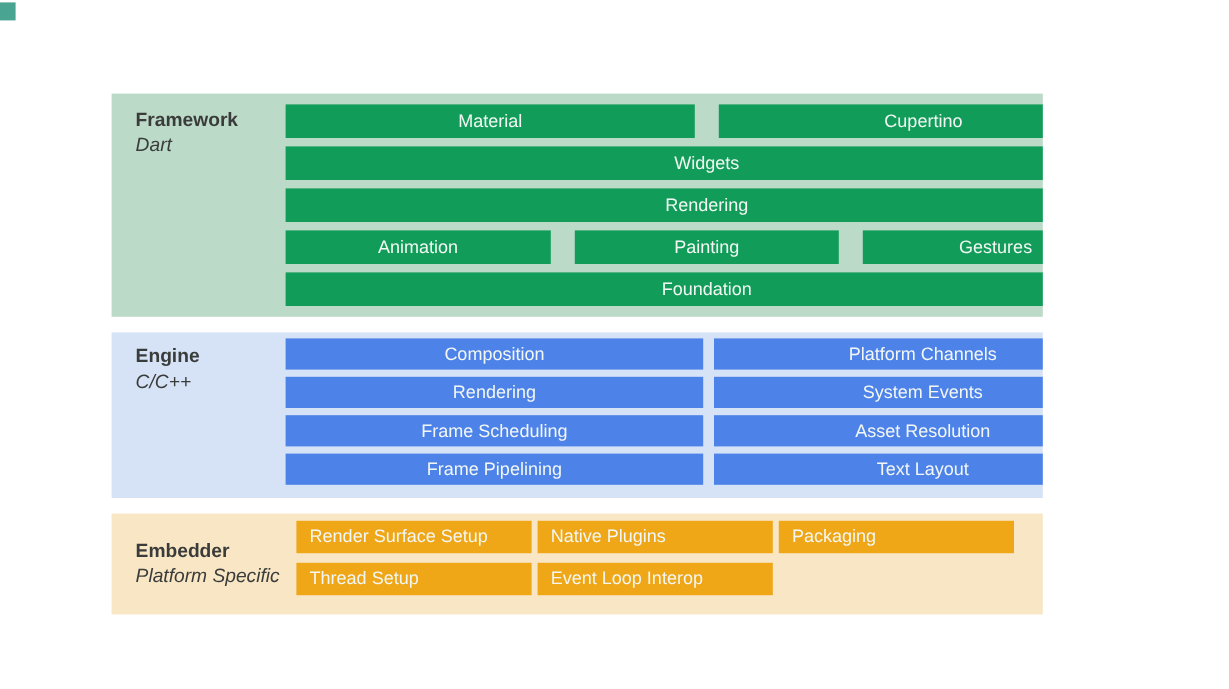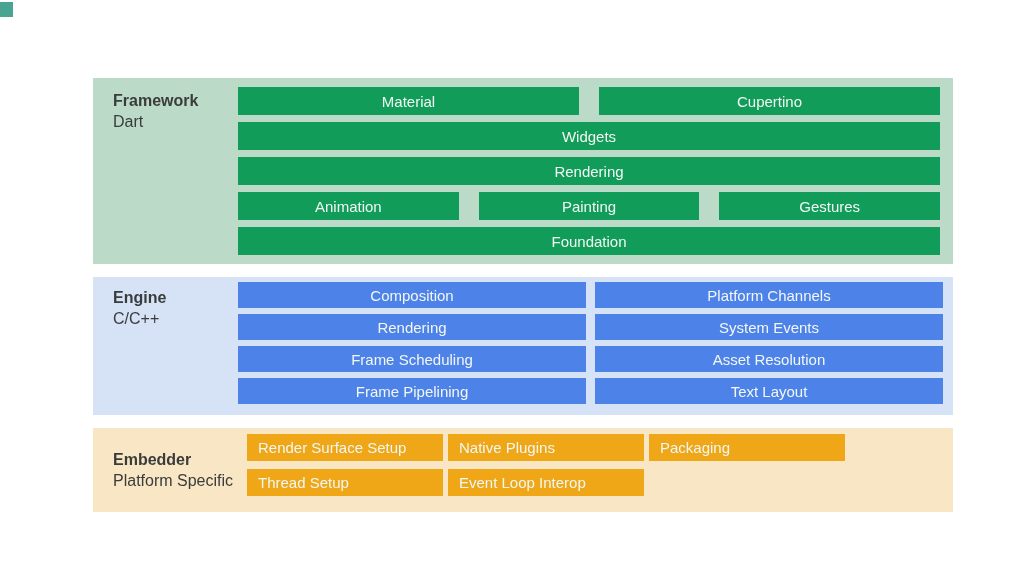--- a/index.html
+++ b/index.html
@@ -3,21 +3,21 @@
 <meta charset="utf-8">
 <style>
   html, body {
     margin: 0;
     padding: 0;
     background: #ffffff;
     font-family: "Liberation Sans", sans-serif;
   }
   .stage {
     position: relative;
-    width: 1024px;
+    width: 869px;
     height: 574px;
     background: #ffffff;
     overflow: hidden;
   }
   .corner-mark {
     position: absolute;
     left: 0px;
     top: 2px;
     width: 13px;
     height: 15px;
@@ -37,21 +37,21 @@
     position: absolute;
     left: 20px;
     color: var(--label-text, #3A3C3B);
     line-height: 21px;
     font-size: 16px;
   }
   .panel-framework .panel-label { top: 12px; }
   .panel-engine    .panel-label { top: 10px; }
   .panel-embedder  .panel-label { top: 21px; }
   .panel-label .ttl { font-weight: bold; }
-  .panel-label .sub { }
+  .panel-label .sub { font-style: italic; }
 
   .bar {
     display: flex;
     align-items: center;
     justify-content: center;
     font-size: 15px;
     color: var(--bar-text, #F2F7F3);
     box-sizing: border-box;
     white-space: nowrap;
     overflow: hidden;

